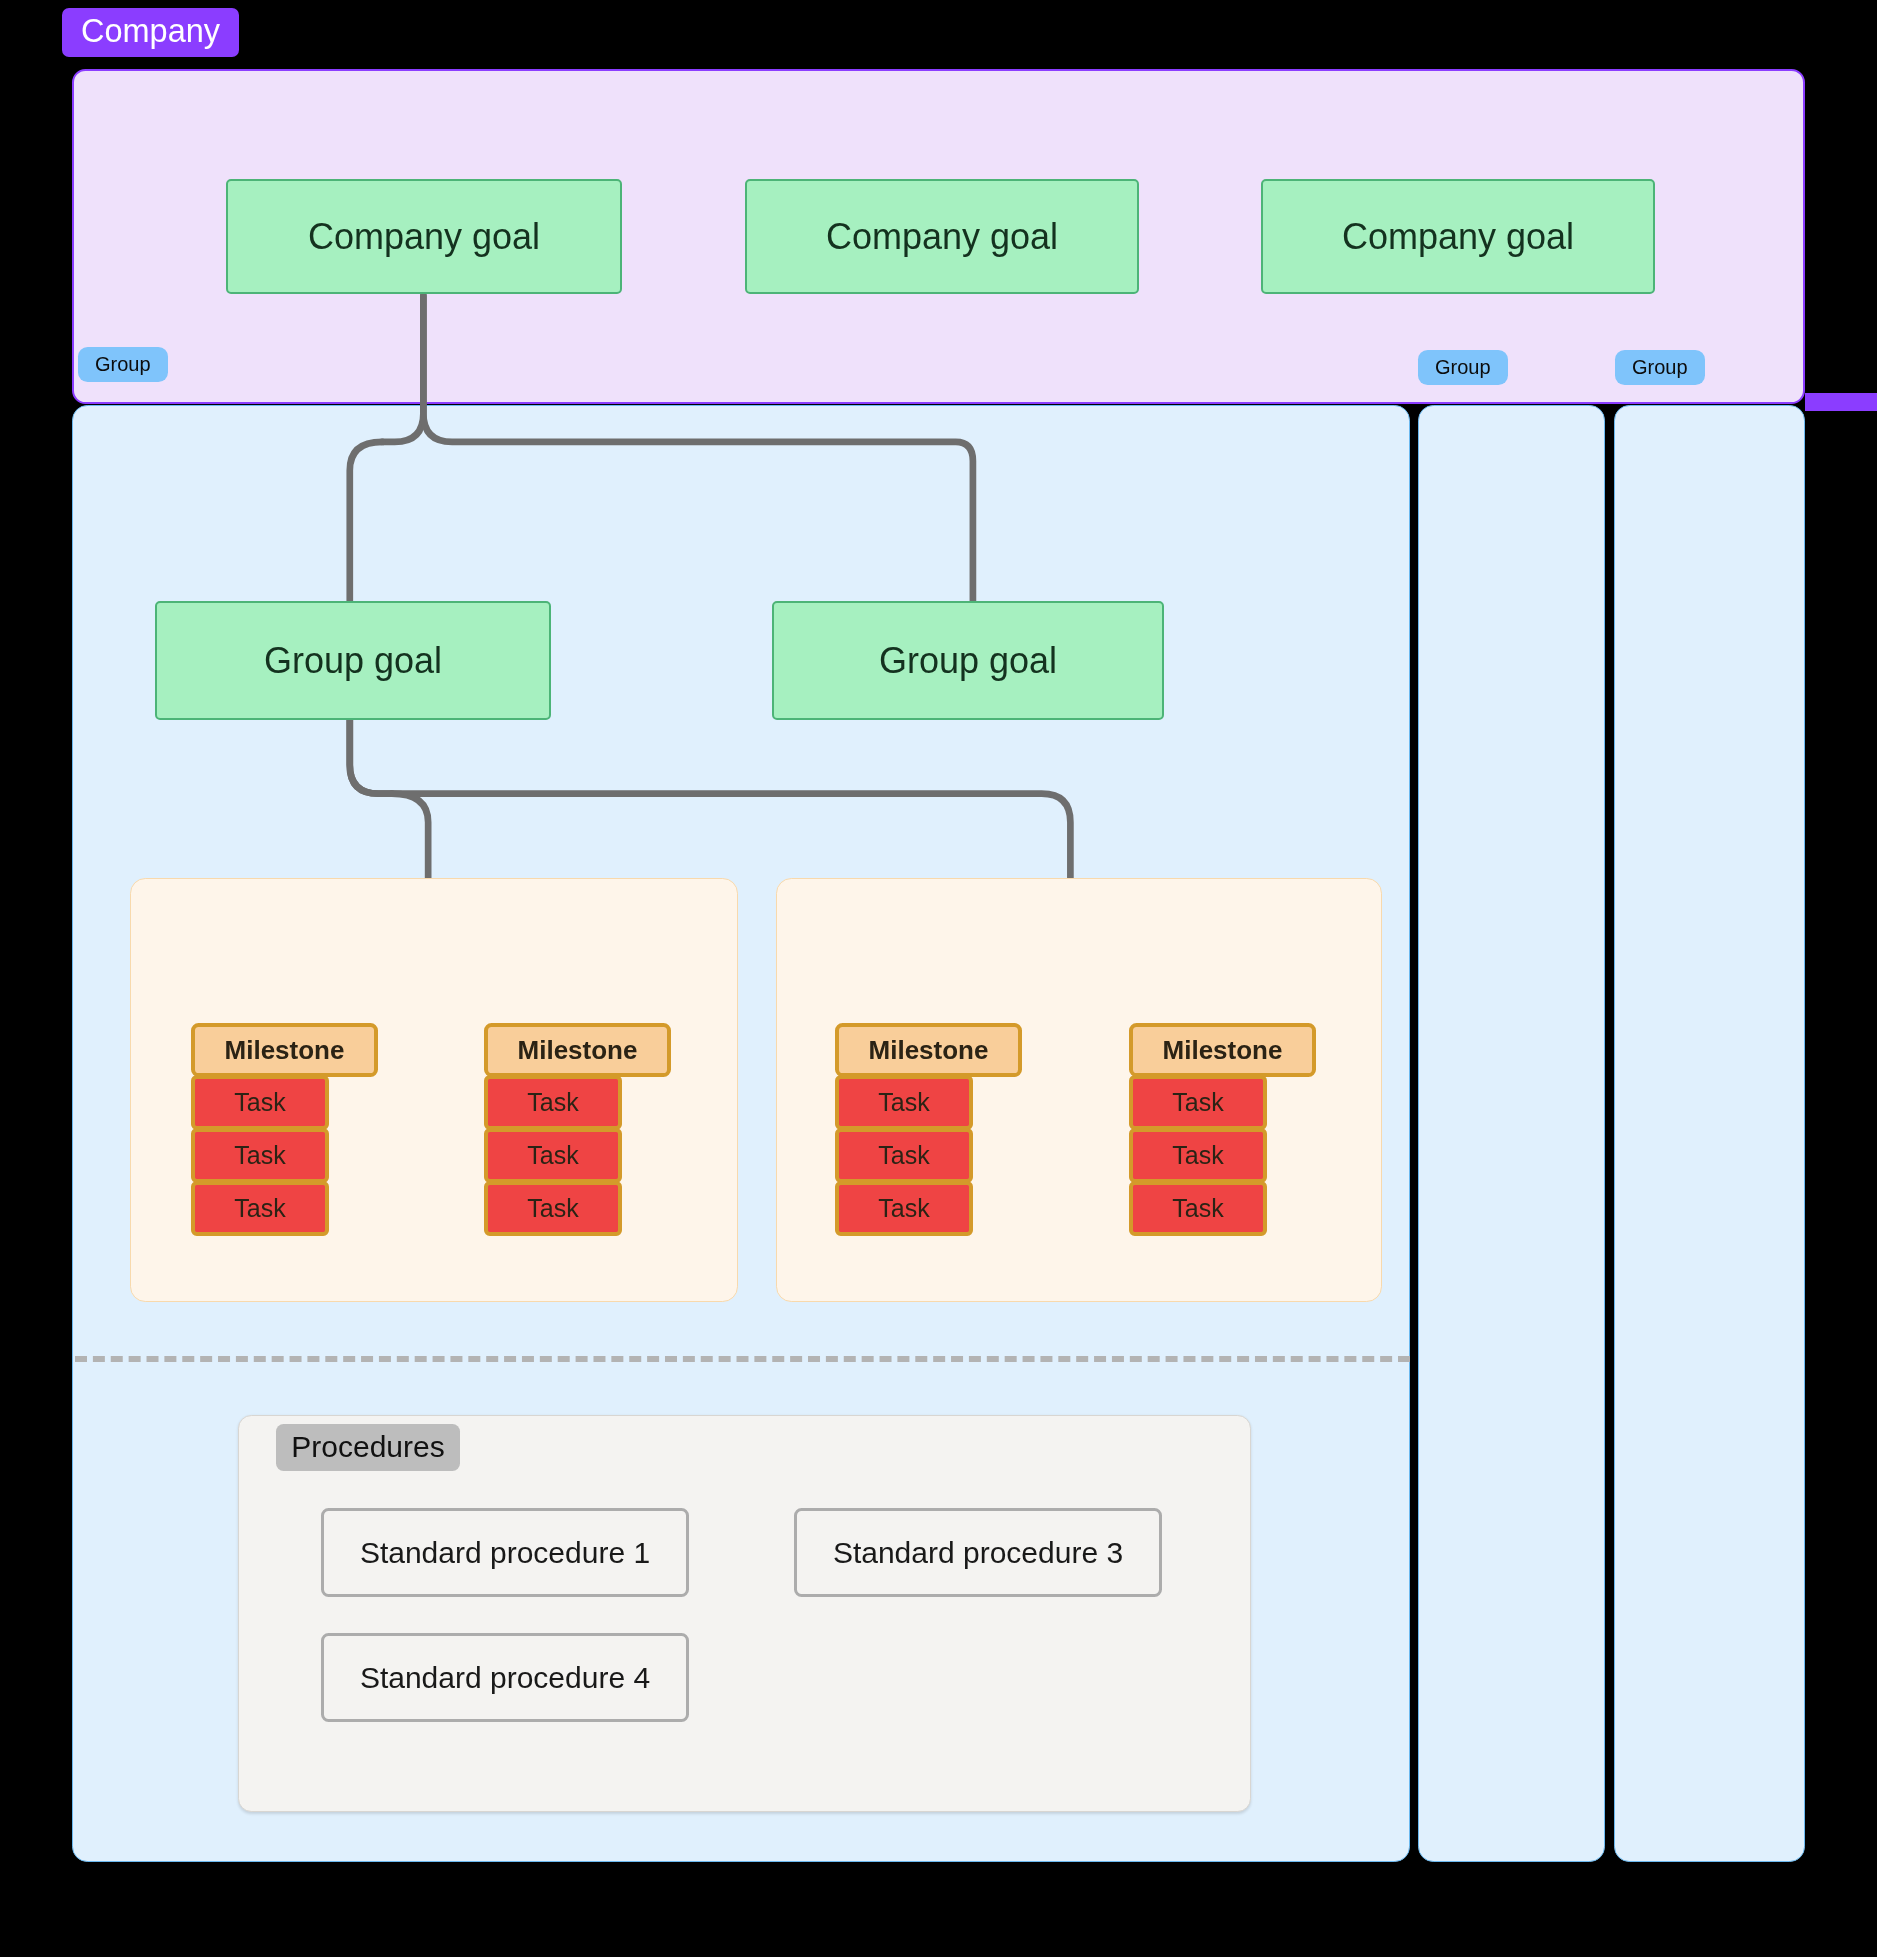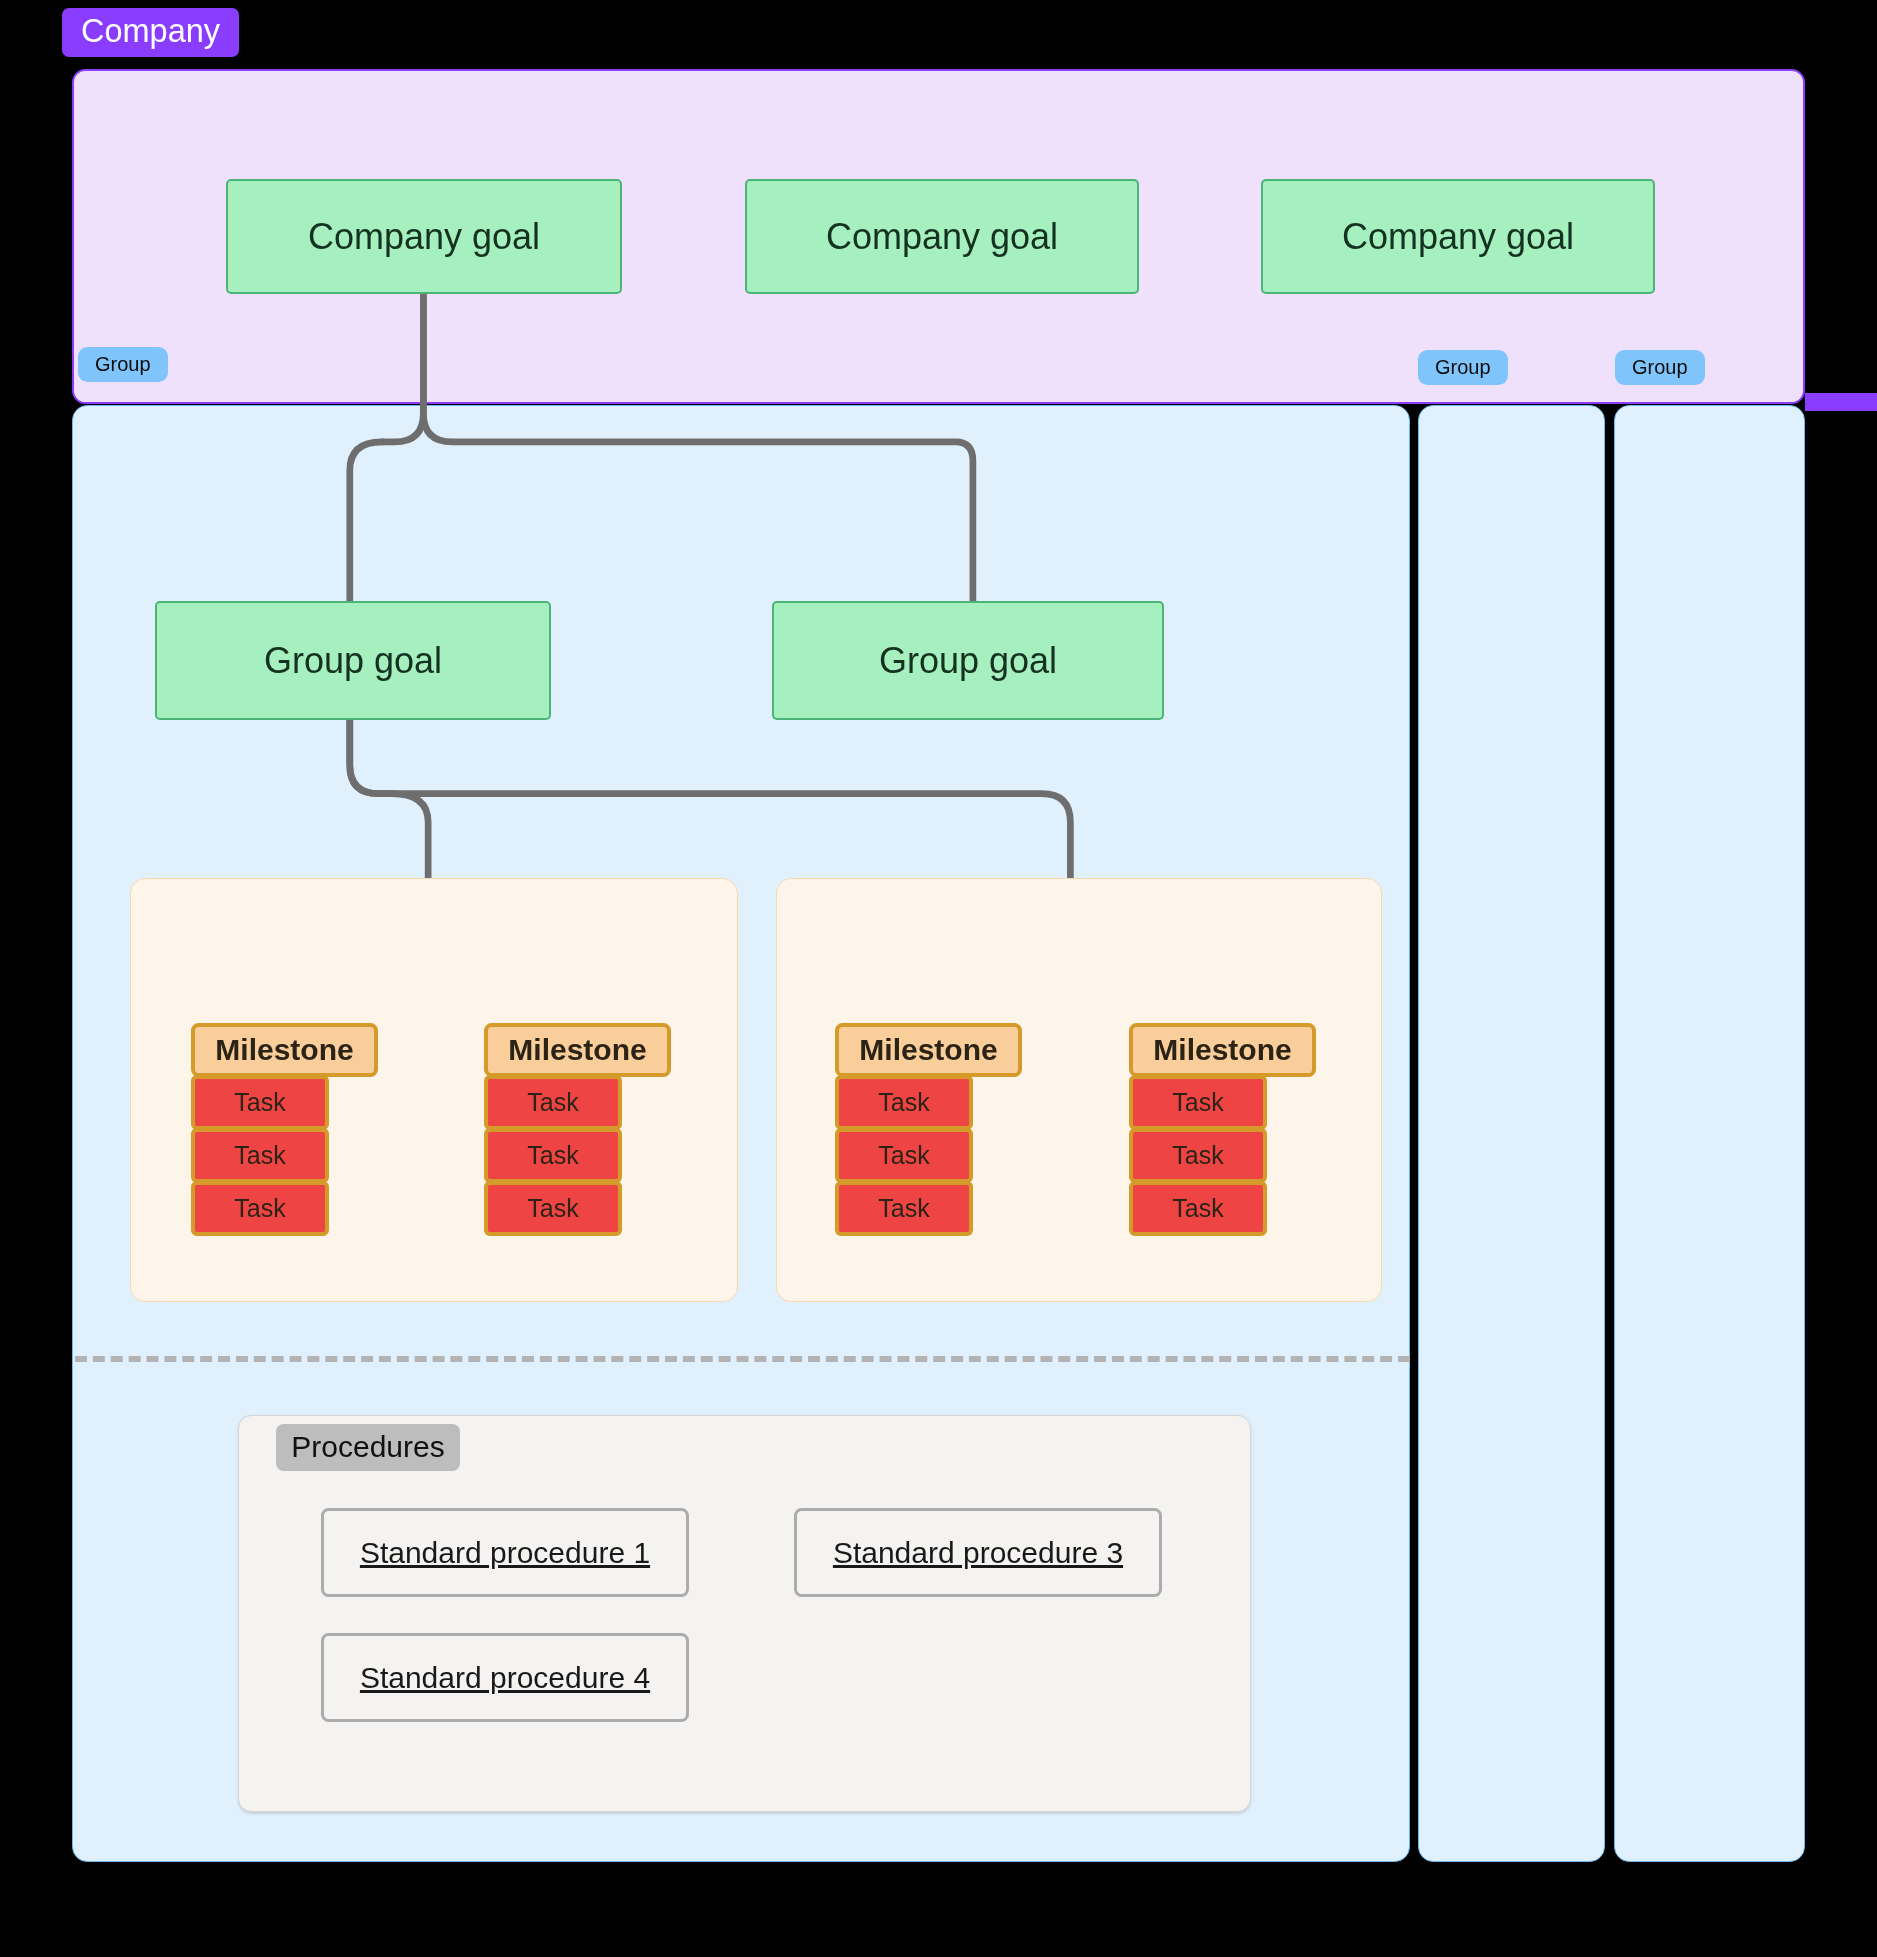--- a/index.html
+++ b/index.html
@@ -155,21 +155,21 @@
     width: 187px;
     height: 54px;
     background: #F9CE9A;
     border: 4.8px solid #D49A2A;
     border-radius: 7.6px;
     box-sizing: border-box;
     display: flex;
     align-items: center;
     justify-content: center;
     color: #2b2315;
-    font-size: 30px;
+    font-size: 26px;
     font-weight: bold;
     position: relative;
     z-index: 3;
   }
   .task {
     width: 138px;
     height: 55px;
     background: #ef4444;
     border: 4.8px solid #D49A2A;
     border-radius: 5.7px;
@@ -236,21 +236,20 @@
     height: 89px;
     background: #F4F3F1;
     border: 3.8px solid #ACACAC;
     border-radius: 7.6px;
     box-sizing: border-box;
     display: flex;
     align-items: center;
     justify-content: center;
     color: #191919;
     font-size: 30px;
-    text-decoration: underline;
   }
 </style>
 </head>
 <body>
 
 <div id="canvas">
 
   <div class="company-box"></div>
   <div class="company-badge">Company</div>
   <div class="purple-stub"></div>

